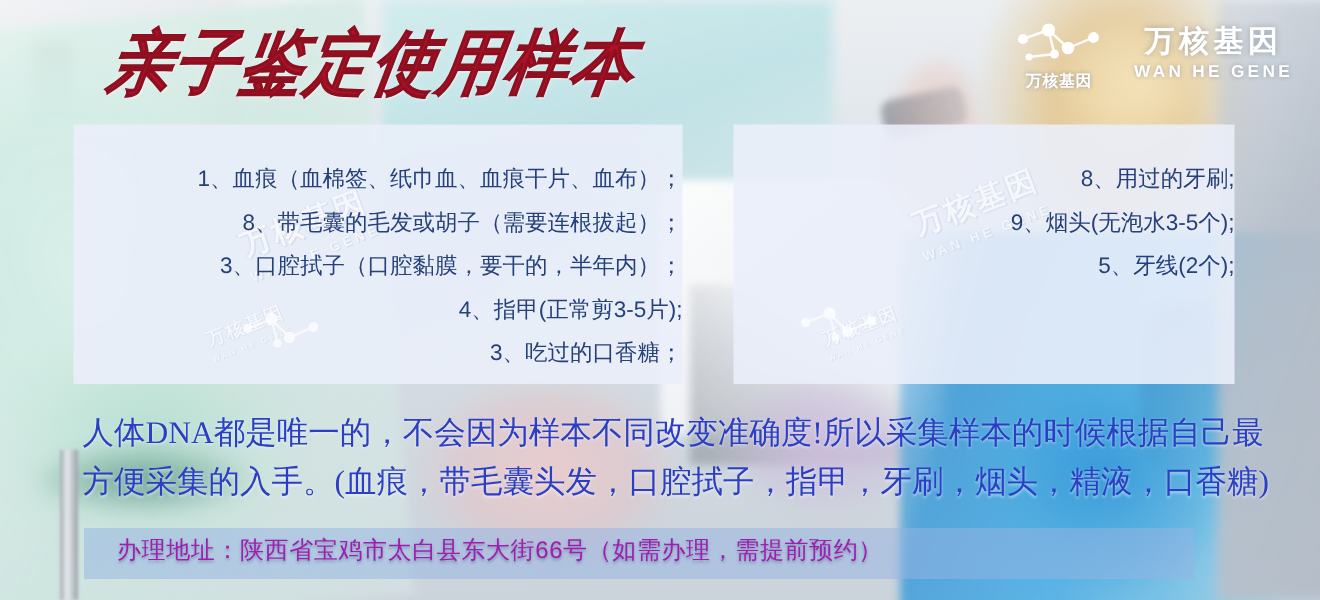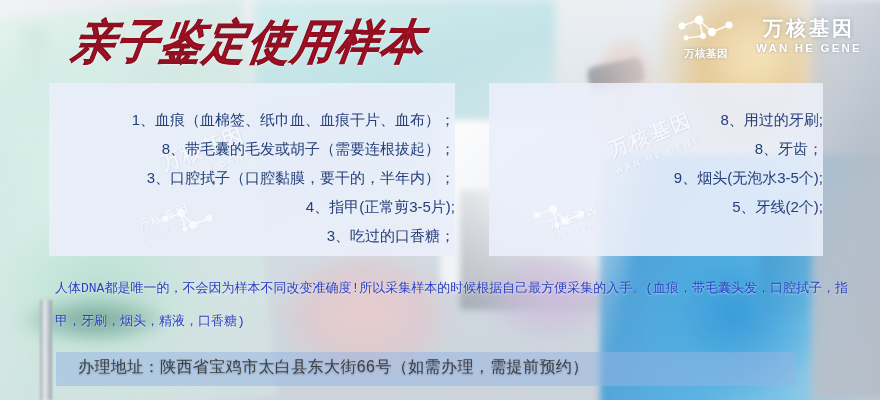--- a/index.html
+++ b/index.html
@@ -213,35 +213,35 @@
   }
   .wm-mol { position:absolute; z-index:2; opacity:.75; pointer-events:none; }
   .wm1 { left:110px; top:52px; }
   .wm2 { left:70px; top:118px; transform:rotate(-21deg) scale(.62); }
   .wm3 { left:118px; top:38px; }
   .wm4 { left:40px; top:118px; transform:rotate(-21deg) scale(.6); }
 
   
   .para {
     position:absolute; left:55px; top:272px; width:800px; z-index:6;
-    font-family:Liberation Mono, monospace;
+    font-family:Liberation Serif, serif;
     color:#2b3fc4;
-    font-size:13px; line-height:33px;
+    font-size:21px; line-height:33px;
     text-shadow:0 1px 2px rgba(255,255,255,.55);
   }
 
   
   .addr {
     position:absolute; left:56px; top:352px; width:740px; height:34px;
     background:rgba(150,180,226,.52);
     z-index:6;
   }
   .addr span {
     position:absolute; left:22px; top:5px;
-    color:#404040; font-size:16px; letter-spacing:.4px;
+    color:#a21caf; font-size:16px; letter-spacing:.4px;
     white-space:nowrap;
     text-shadow:0 1px 2px rgba(50,80,130,.45);
   }
 </style>
 </head>
 <body>
 
 <div id="poster">
 
   <div class="bg-base"></div>
@@ -351,21 +351,20 @@
         <g fill="#ffffff">
             <circle cx="8" cy="14" r="3"></circle>
             <circle cx="24" cy="8" r="4"></circle>
           <circle cx="36" cy="20" r="3.8"></circle>
             <circle cx="52" cy="13" r="3.2"></circle>
             <circle cx="28" cy="24" r="2.6"></circle>
           </g>
       </svg>
       <ul class="list">
         <li>8、用过的牙刷;</li>
-        <li>8、牙齿；</li>
         <li>9、烟头(无泡水3-5个);</li>
         <li>5、牙线(2个);</li>
       </ul>
     </div>
   </div>
 
   <div class="para">人体DNA都是唯一的，不会因为样本不同改变准确度!所以采集样本的时候根据自己最方便采集的入手。(血痕，带毛囊头发，口腔拭子，指甲，牙刷，烟头，精液，口香糖)</div>
 
   <div class="addr">
     <span>办理地址：陕西省宝鸡市太白县东大街66号（如需办理，需提前预约）</span>

